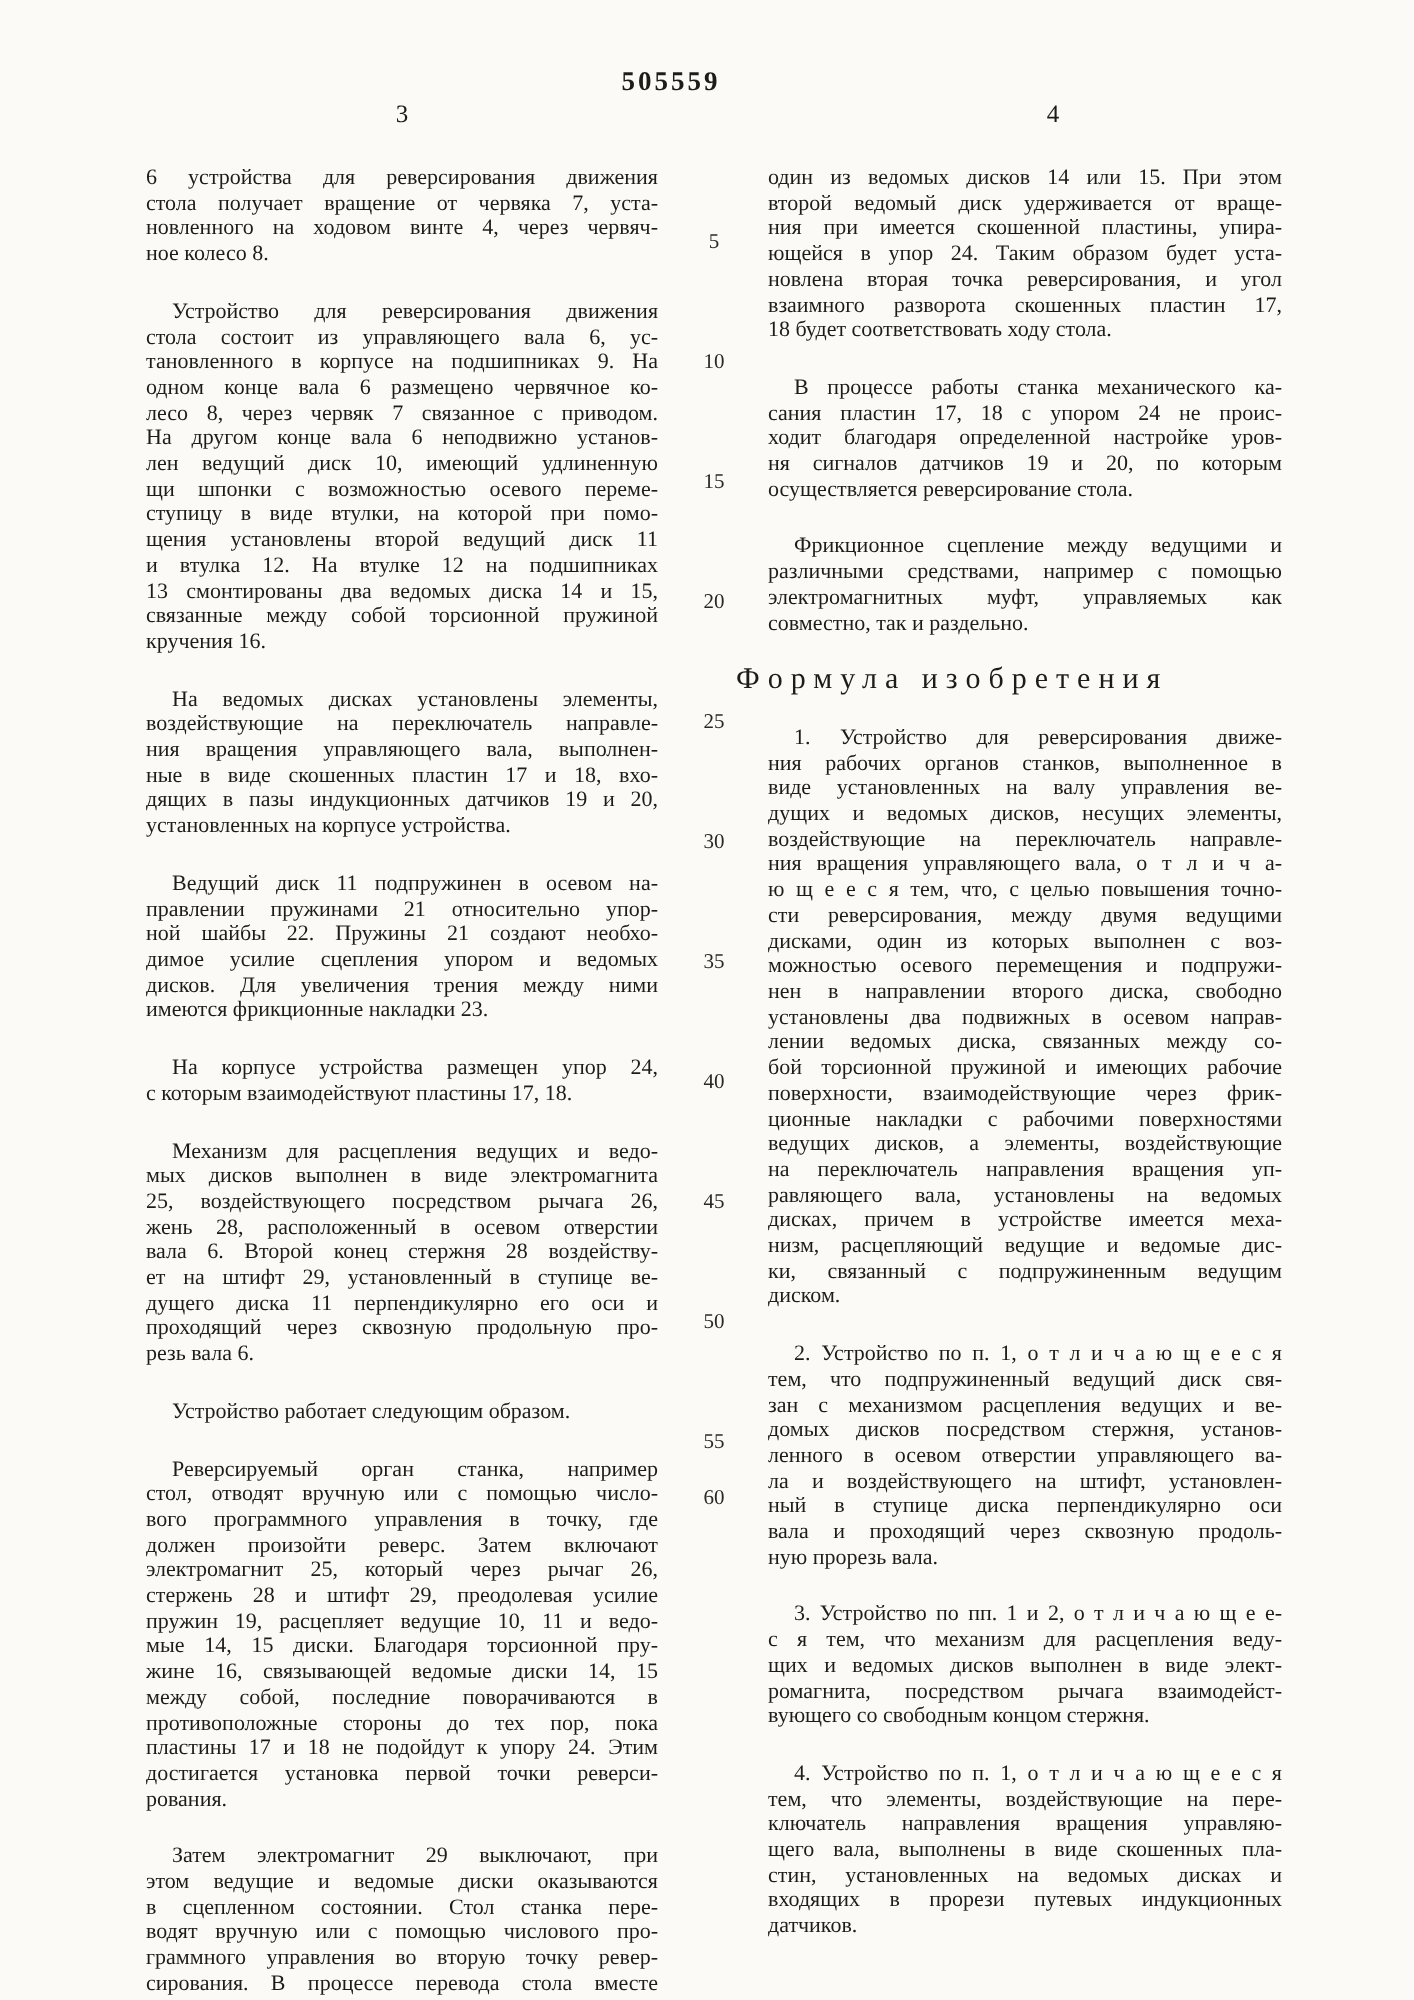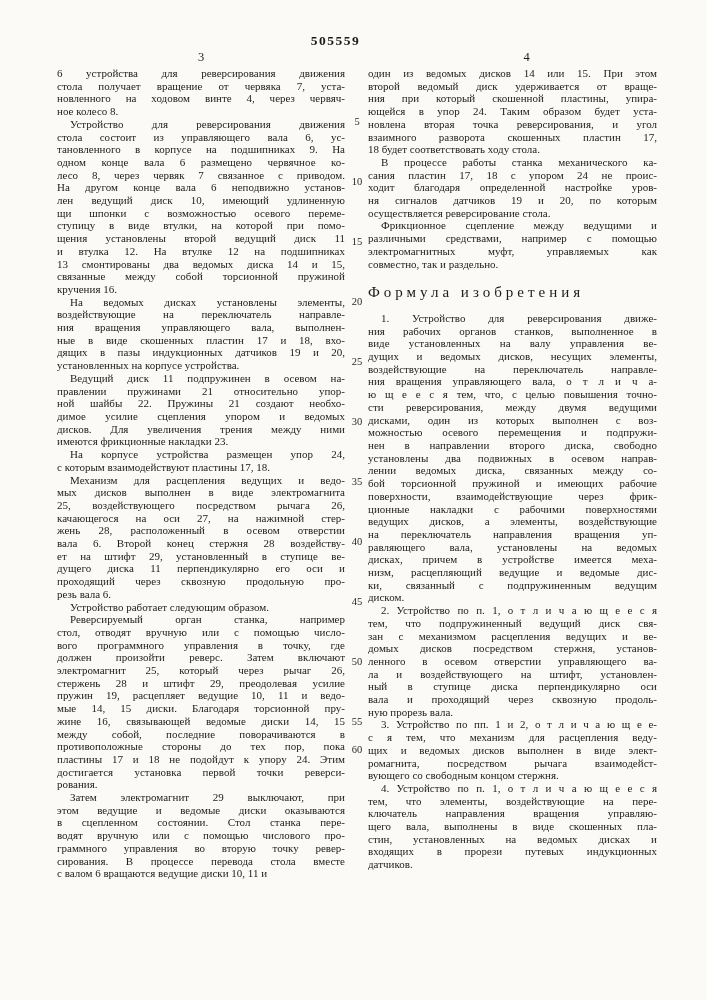--- a/index.html
+++ b/index.html
@@ -32,21 +32,21 @@
   .pageno.left  { left: 57px;  width: 288px; }
   .pageno.right { left: 382px; width: 289px; }
   .column {
     position: absolute;
     top: 67px;
     font-size: 11px;
     line-height: 12.7px;
   }
   .column.left  { left: 57px;  width: 288px; }
   .column.right { left: 368px; width: 289px; }
-  .para { margin: 0; }
+  .para { margin: 16px; }
   .ln {
     text-align: justify;
     text-align-last: justify;
     overflow: hidden;
     white-space: nowrap;
   }
   .ln.last { text-align-last: left; }
   .para.indent .ln:first-child { text-indent: 13px; }
   .claims-heading {
     text-align: left;
@@ -112,21 +112,20 @@
         <div class="ln last">имеются фрикционные накладки 23.</div>
       </div>
       <div class="para indent">
         <div class="ln">На корпусе устройства размещен упор 24,</div>
         <div class="ln last">с которым взаимодействуют пластины 17, 18.</div>
       </div>
       <div class="para indent">
         <div class="ln">Механизм для расцепления ведущих и ведо-</div>
         <div class="ln">мых дисков выполнен в виде электромагнита</div>
         <div class="ln">25, воздействующего посредством рычага 26,</div>
-        <div class="ln">качающегося на оси 27, на нажимной стер-</div>
         <div class="ln">жень 28, расположенный в осевом отверстии</div>
         <div class="ln">вала 6. Второй конец стержня 28 воздейству-</div>
         <div class="ln">ет на штифт 29, установленный в ступице ве-</div>
         <div class="ln">дущего диска 11 перпендикулярно его оси и</div>
         <div class="ln">проходящий через сквозную продольную про-</div>
         <div class="ln last">резь вала 6.</div>
       </div>
       <div class="para indent">
         <div class="ln last">Устройство работает следующим образом.</div>
       </div>
@@ -154,21 +153,21 @@
         <div class="ln">граммного управления во вторую точку ревер-</div>
         <div class="ln">сирования. В процессе перевода стола вместе</div>
         <div class="ln last">с валом 6 вращаются ведущие диски 10, 11 и</div>
       </div>
     </div>
 
   <div class="column right" id="col-right">
       <div class="para">
         <div class="ln">один из ведомых дисков 14 или 15. При этом</div>
         <div class="ln">второй ведомый диск удерживается от враще-</div>
-        <div class="ln">ния при который скошенной пластины, упира-</div>
+        <div class="ln">ния при имеется скошенной пластины, упира-</div>
         <div class="ln">ющейся в упор 24. Таким образом будет уста-</div>
         <div class="ln">новлена вторая точка реверсирования, и угол</div>
         <div class="ln">взаимного разворота скошенных пластин 17,</div>
         <div class="ln last">18 будет соответствовать ходу стола.</div>
       </div>
       <div class="para indent">
         <div class="ln">В процессе работы станка механического ка-</div>
         <div class="ln">сания пластин 17, 18 с упором 24 не проис-</div>
         <div class="ln">ходит благодаря определенной настройке уров-</div>
         <div class="ln">ня сигналов датчиков 19 и 20, по которым</div>

